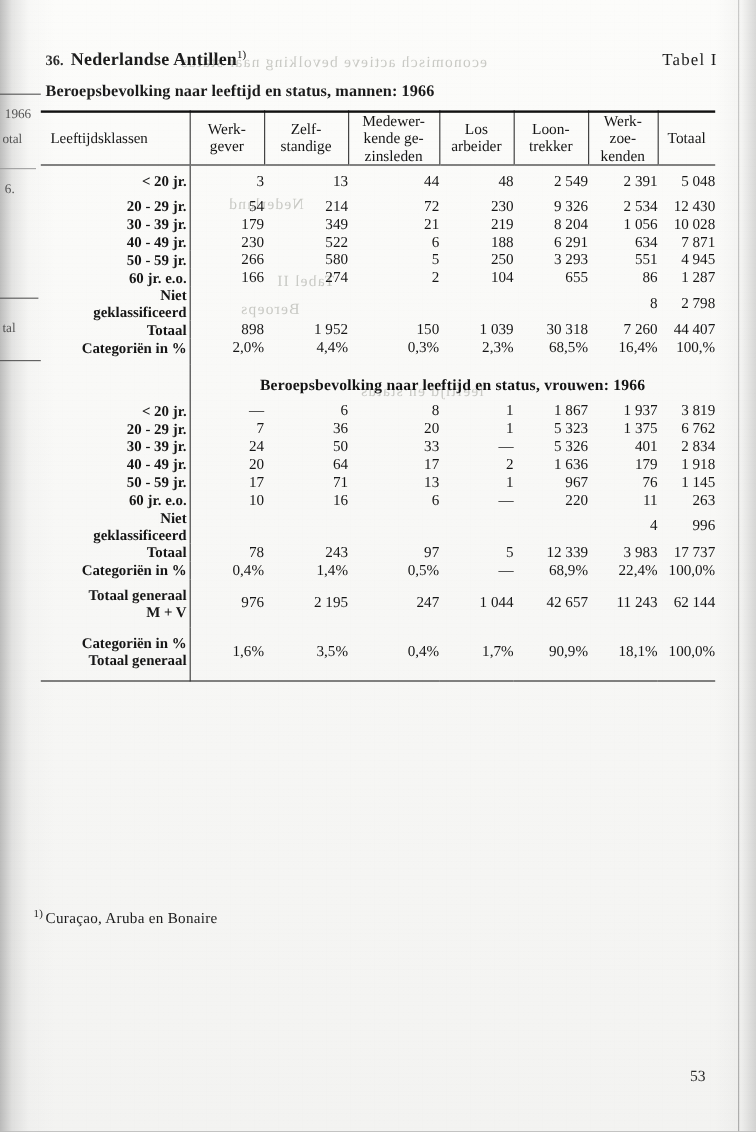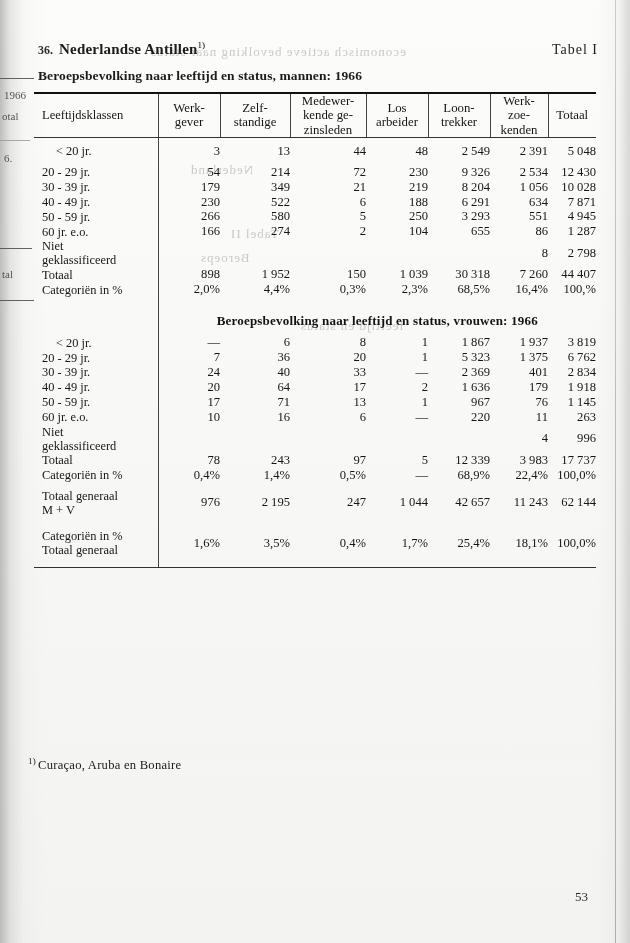--- a/index.html
+++ b/index.html
@@ -135,26 +135,27 @@
 
   tbody td {
     font-size: 12.6px;
     padding: 3.5px 7px 3.5px 2px;
     text-align: right;
     color: #161616;
     white-space: nowrap;
     line-height: 1.18;
   }
   tbody td.lbl {
-    text-align: left;
+    text-align: right;
     padding-left: 8px;
     padding-right: 2px;
     border-right: 1px solid #444;
     font-size: 12.4px;
     line-height: 1.16;
+    font-weight: bold;
   }
   tbody td.lbl .ind { padding-left: 14px; }
   tbody td.two-line { line-height: 1.14; }
 
   tr.section-head td {
     text-align: center;
     font-weight: bold;
     font-size: 13px;
     padding-top: 9px;
     padding-bottom: 7px;
@@ -365,24 +366,24 @@
               <td>36</td>
               <td>20</td>
               <td>1</td>
               <td>5 323</td>
               <td>1 375</td>
               <td>6 762</td>
             </tr>
             <tr>
               <td class="lbl"><span style="white-space: pre-line;">30 - 39  jr.</span></td>
               <td>24</td>
-              <td>40</td>
+              <td>50</td>
               <td>33</td>
               <td>—</td>
-              <td>2 369</td>
+              <td>5 326</td>
               <td>401</td>
               <td>2 834</td>
             </tr>
             <tr>
               <td class="lbl"><span style="white-space: pre-line;">40 - 49  jr.</span></td>
               <td>20</td>
               <td>64</td>
               <td>17</td>
               <td>2</td>
               <td>1 636</td>
@@ -451,21 +452,21 @@
               <td>11 243</td>
               <td>62 144</td>
             </tr>
             <tr class="tall">
               <td class="lbl two-line" style="border-bottom: 1.4px solid rgb(51, 51, 51); padding-bottom: 10px;"><span style="white-space: pre-line;">Categoriën in %
 Totaal  generaal</span></td>
               <td style="border-bottom: 1.4px solid rgb(51, 51, 51); padding-bottom: 10px;">1,6%</td>
               <td style="border-bottom: 1.4px solid rgb(51, 51, 51); padding-bottom: 10px;">3,5%</td>
               <td style="border-bottom: 1.4px solid rgb(51, 51, 51); padding-bottom: 10px;">0,4%</td>
               <td style="border-bottom: 1.4px solid rgb(51, 51, 51); padding-bottom: 10px;">1,7%</td>
-              <td style="border-bottom: 1.4px solid rgb(51, 51, 51); padding-bottom: 10px;">25,4%</td>
+              <td style="border-bottom: 1.4px solid rgb(51, 51, 51); padding-bottom: 10px;">90,9%</td>
               <td style="border-bottom: 1.4px solid rgb(51, 51, 51); padding-bottom: 10px;">18,1%</td>
               <td style="border-bottom: 1.4px solid rgb(51, 51, 51); padding-bottom: 10px;">100,0%</td>
             </tr>
           </tbody>
       </table>
     </div>
 
     <div class="notes">
       <div class="note">
         <span class="mk">1)</span><span>Curaçao,  Aruba  en  Bonaire</span>

